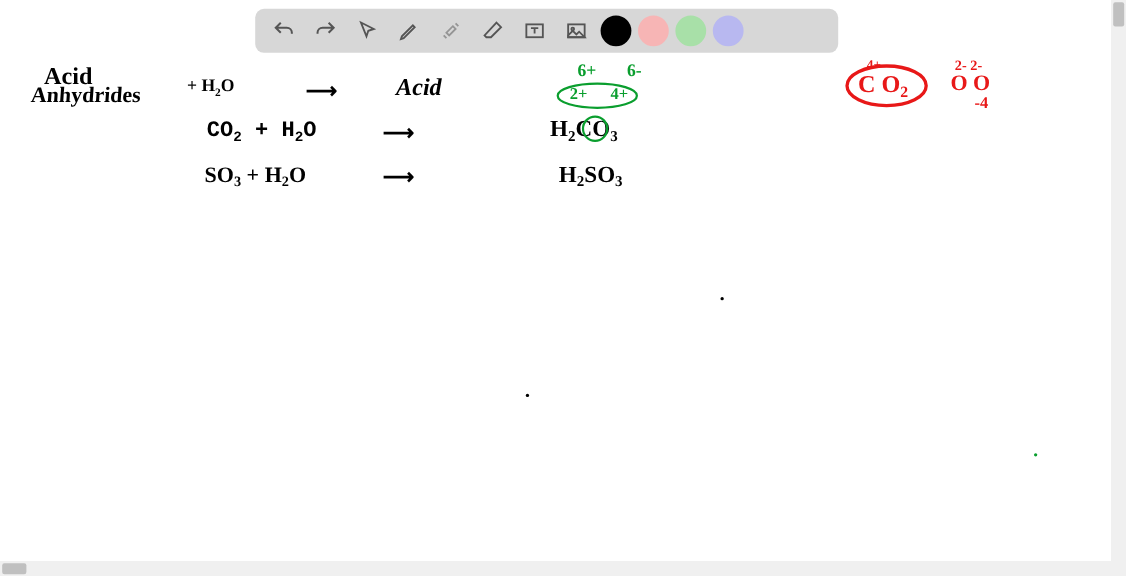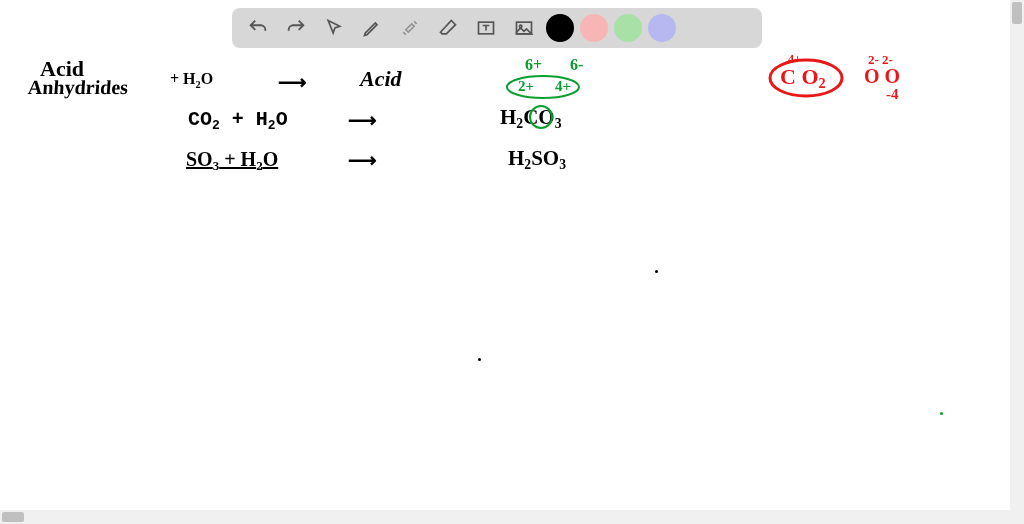--- a/index.html
+++ b/index.html
@@ -178,21 +178,21 @@
     <ellipse cx="38" cy="13" rx="36" ry="11" fill="none" stroke="#0a9e2e" stroke-width="2"></ellipse>
   </svg>
 
   <div class="hand black" style="left:188px; top:108px; font-size:20px;font-family:Liberation Mono, monospace;">CO<span class="sub">2</span> + H<span class="sub">2</span>O</div>
   <div class="hand black arrow" style="left:348px; top:108px;">⟶</div>
   <div class="hand black" style="left:500px; top:105px; font-size:21px;">H<span class="sub">2</span><span style="position:relative; display:inline-block;"><span>C</span></span>O<span class="sub">3</span></div>
   <svg style="position:absolute; left:528px; top:104px;" width="26" height="26">
     <circle cx="13" cy="13" r="11" fill="none" stroke="#0a9e2e" stroke-width="2"></circle>
   </svg>
 
-  <div class="hand black" style="left:186px; top:148px; font-size:20px;text-decoration:underline;">SO<span class="sub">3</span> + H<span class="sub">2</span>O</div>
+  <div class="hand black" style="left:186px; top:148px; font-size:20px;">SO<span class="sub">3</span> + H<span class="sub">2</span>O</div>
   <div class="hand black arrow" style="left:348px; top:148px;">⟶</div>
   <div class="hand black" style="left:508px; top:146px; font-size:21px;">H<span class="sub">2</span>SO<span class="sub">3</span></div>
 
   <div class="hand red" style="left:788px; top:52px; font-size:12px;">4+</div>
   <div class="hand red" style="left:780px; top:64px; font-size:22px;">C O<span class="sub">2</span></div>
   <svg style="position:absolute; left:766px; top:56px;" width="80" height="44">
     <ellipse cx="40" cy="22" rx="36" ry="18" fill="none" stroke="#e81818" stroke-width="3"></ellipse>
   </svg>
 
   <div class="hand red" style="left:868px; top:52px; font-size:13px;text-align:right;">2- 2-</div>

